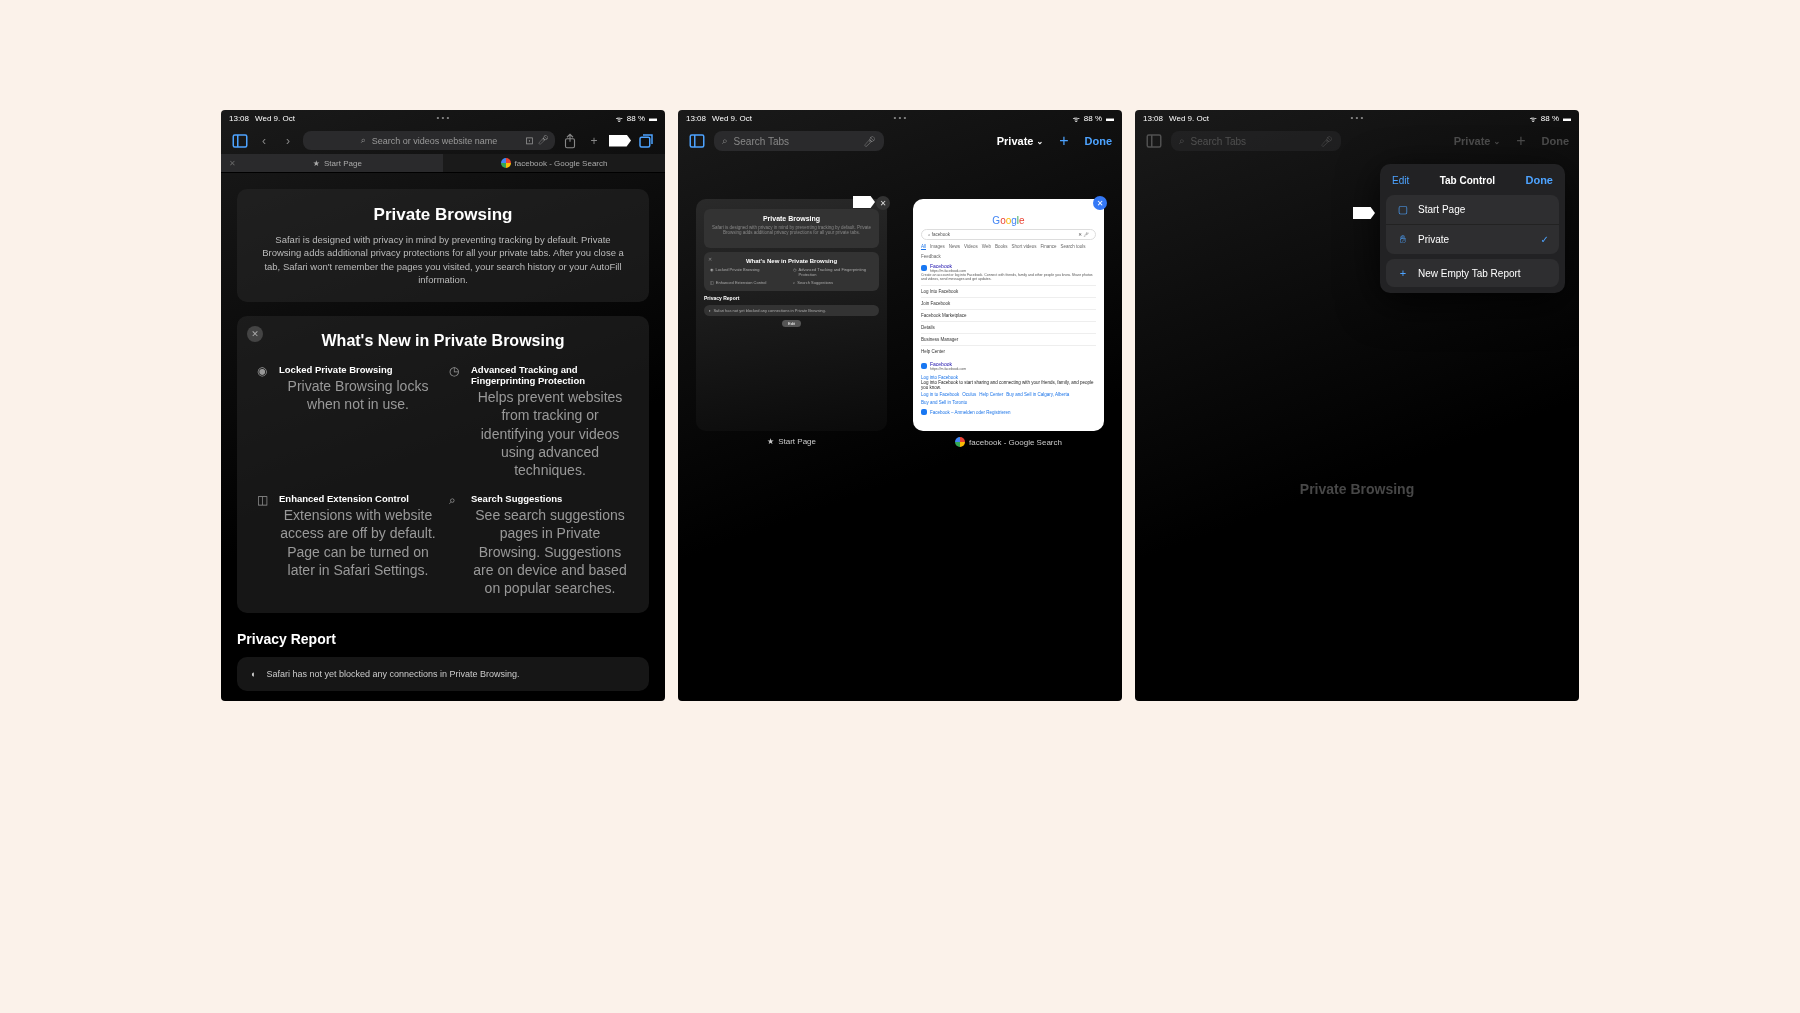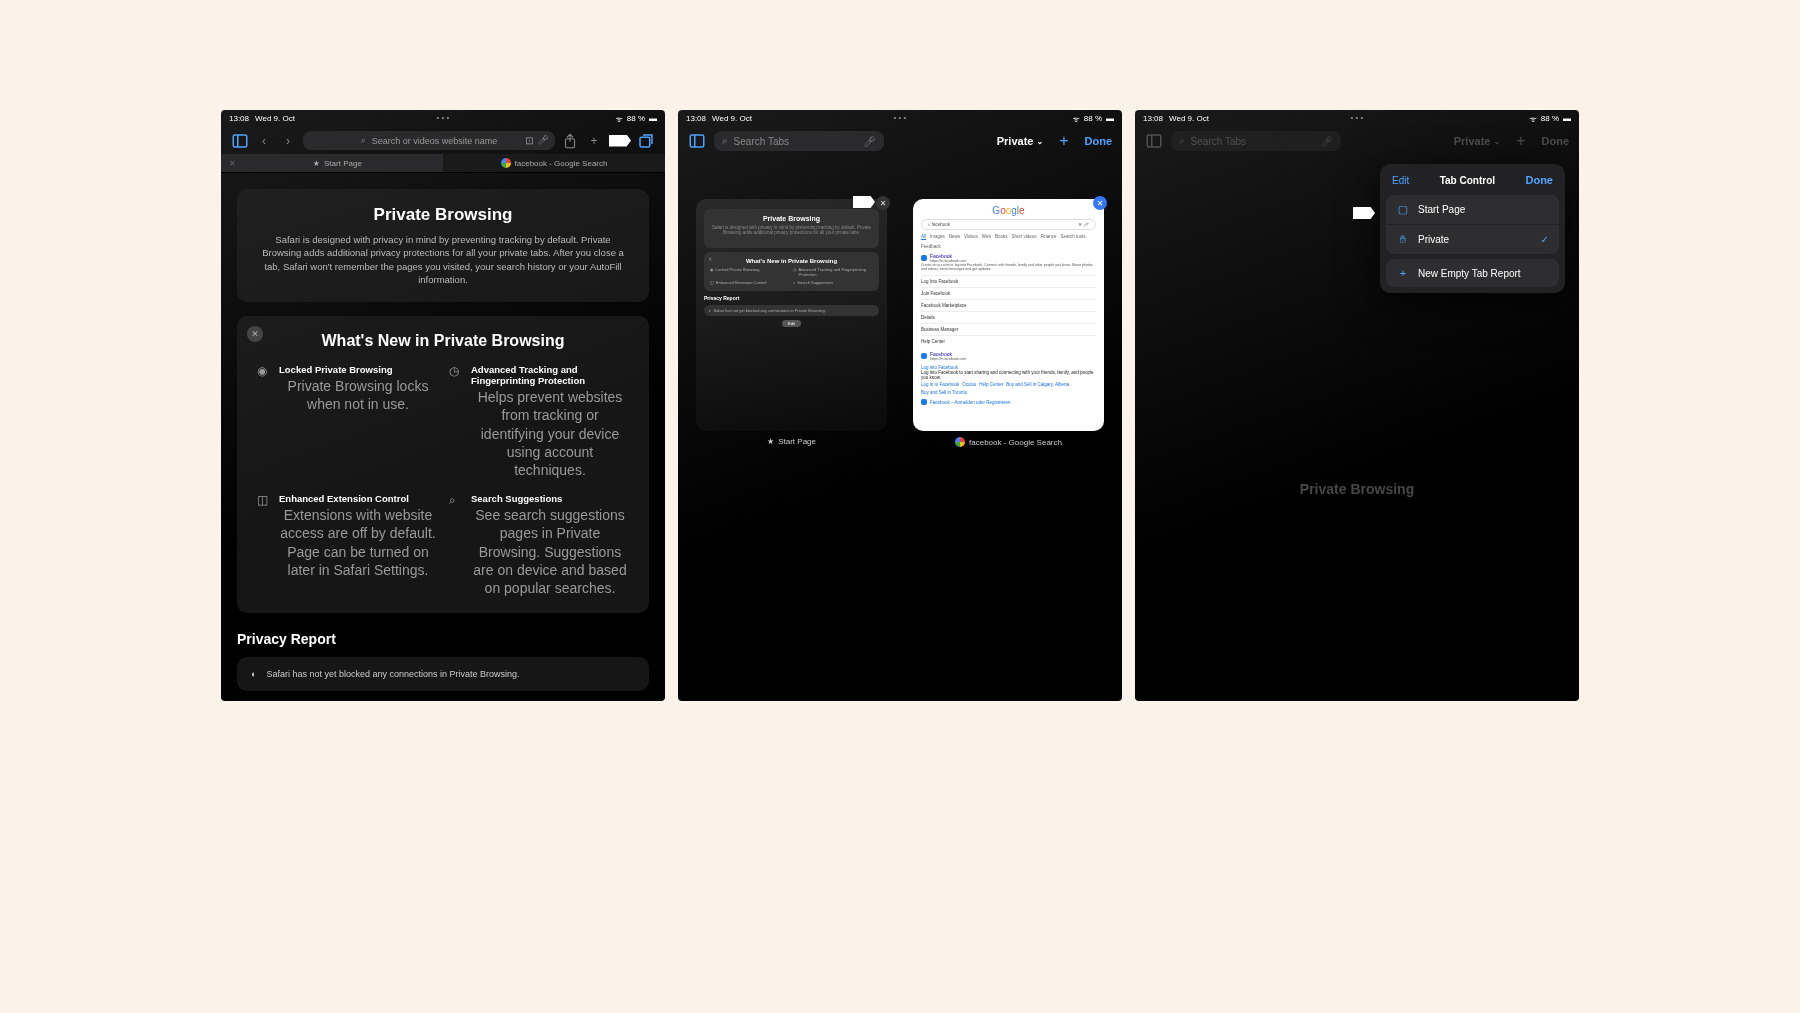--- a/index.html
+++ b/index.html
@@ -59,21 +59,21 @@
   .tab-label { font-size: 8px; color: #ccc; display: flex; align-items: center; gap: 4px; }
   .mini-title { font-size: 7px; font-weight: 700; text-align: center; color: #fff; margin-bottom: 3px; }
   .mini-text { font-size: 4.5px; color: #888; text-align: center; line-height: 1.2; margin-bottom: 6px; }
   .mini-card { background: #333; border-radius: 6px; padding: 6px; margin-bottom: 4px; }
   .mini-section { font-size: 5px; font-weight: 600; margin: 4px 0; }
   .mini-grid { display: grid; grid-template-columns: 1fr 1fr; gap: 3px; }
   .mini-feat { display: flex; gap: 2px; font-size: 4px; color: #aaa; }
   .mini-pill { background: #555; border-radius: 5px; padding: 1px 6px; font-size: 4px; margin: 3px auto; width: fit-content; }
 
   
-  .gthumb { padding: 6px 8px; color: #222; font-size: 4.5px; }
+  .gthumb { padding: 16px 8px; color: #222; font-size: 4.5px; }
   .glogo { font-family: serif; font-size: 10px; text-align: center; margin-bottom: 3px; }
   .gbar { border: 1px solid #ddd; border-radius: 10px; padding: 2px 6px; color: #555; margin-bottom: 4px; display: flex; align-items: center; justify-content: space-between; }
   .gtabs { display: flex; gap: 4px; color: #666; margin-bottom: 4px; flex-wrap: wrap; }
   .gtabs span:first-child { color: #1a73e8; border-bottom: 1px solid #1a73e8; }
   .gresult { margin-bottom: 4px; }
   .gresult .gt { color: #1a0dab; font-size: 5px; }
   .gresult .gu { color: #555; font-size: 3.5px; }
   .gresult .gd { color: #555; font-size: 3.5px; line-height: 1.2; }
   .grow { border-top: 1px solid #eee; padding: 3px 0; color: #333; font-size: 4.5px; }
   .gblue { color: #1a73e8; font-size: 4.5px; }
@@ -170,21 +170,21 @@
           <span class="feature-icon">◉</span>
           <div>
               <div class="feature-title">Locked Private Browsing</div>
               <div class="feature-desc">Private Browsing locks when not in use.</div>
             </div>
         </div>
         <div class="feature">
           <span class="feature-icon">◷</span>
           <div>
               <div class="feature-title">Advanced Tracking and Fingerprinting Protection</div>
-              <div class="feature-desc">Helps prevent websites from tracking or identifying your device using account techniques.</div>
+              <div class="feature-desc">Helps prevent websites from tracking or identifying your videos using advanced techniques.</div>
             </div>
         </div>
         <div class="feature">
           <span class="feature-icon">◫</span>
           <div>
               <div class="feature-title">Enhanced Extension Control</div>
               <div class="feature-desc">Extensions with website access are off by default. Page can be turned on later in Safari Settings.</div>
             </div>
         </div>
         <div class="feature">

